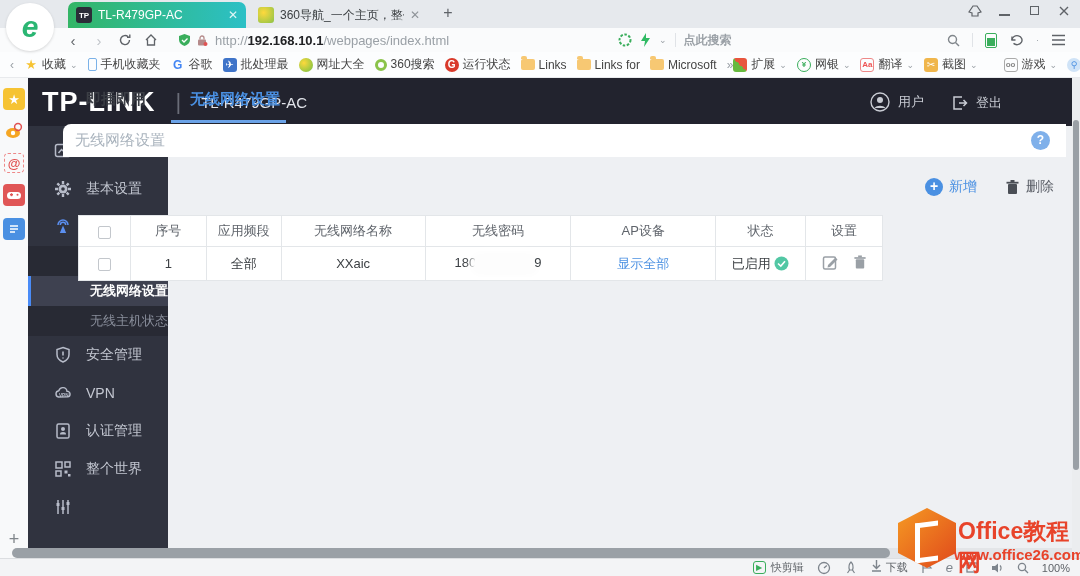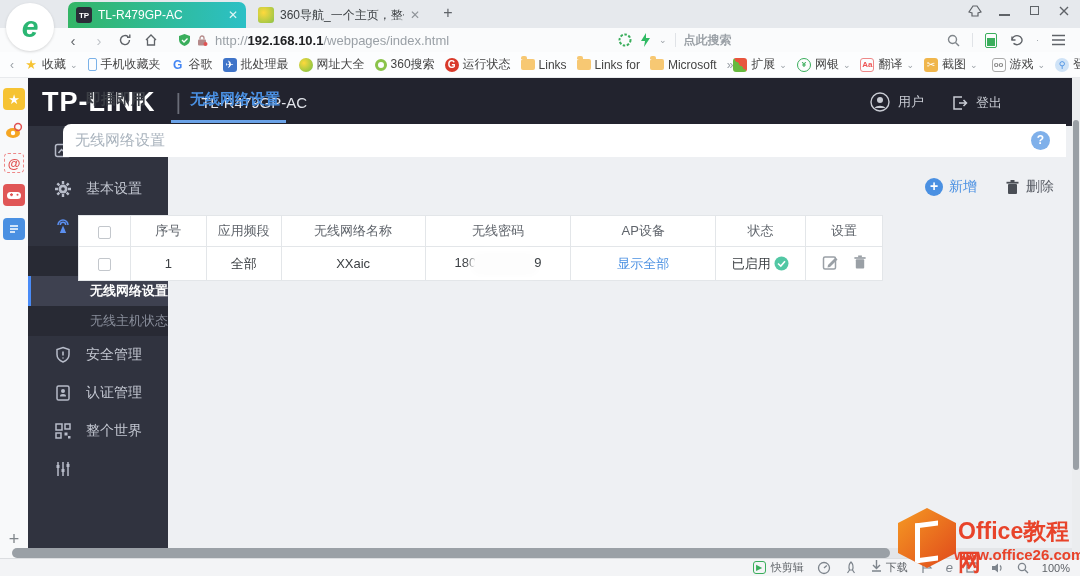--- a/index.html
+++ b/index.html
@@ -303,21 +303,21 @@
     <span class="bm" style="margin-left:0">
       <span class="bmicon" style="border:1px solid #e88;color:#e55;font-size:8px">Aa</span>
       <span>翻译</span>
         <span class="caret">⌄</span>
     </span>
     <span class="bm" style="margin-left:0">
       <span class="bmicon" style="background:#f0b64c;color:#fff">✂</span>
       <span>截图</span>
         <span class="caret">⌄</span>
     </span>
-    <span class="bm" style="margin-left:4px">
+    <span class="bm" style="margin-left:16px">
       <span class="bmicon" style="border:1px solid #aaa;color:#888;font-size:8px">oo</span>
       <span>游戏</span>
         <span class="caret">⌄</span>
     </span>
     <span class="bm" style="margin-left:0">
       <span class="bmicon" style="background:#cfe3f7;border-radius:50%;color:#4a90e2;font-size:9px">⚲</span>
       <span>登录管家</span>
     </span>
 
   </span>
@@ -410,20 +410,27 @@
       <div class="subitem">
           <span>无线主机状态</span>
         </div>
     </div>
     <div class="navitem">
       <svg class="nav-ico" viewBox="0 0 18 18">
           <path d="M9 1.5 L15 3.5 V8.5 C15 12.5 12 14.8 9 16 C6 14.8 3 12.5 3 8.5 V3.5 Z" fill="none" stroke="#b7bcc9" stroke-width="1.5"></path>
           <path d="M9 5.5 V9.5 M9 11.5 V12.5" stroke="#b7bcc9" stroke-width="1.6"></path>
         </svg>
       <span>安全管理</span>
+    </div>
+    <div class="navitem">
+      <svg class="nav-ico" viewBox="0 0 18 18">
+          <path d="M4.5 13 a3.2 3.2 0 0 1 0.3-6.3 a4.2 4.2 0 0 1 8.2 0.6 a2.8 2.8 0 0 1 0.5 5.6 Z" fill="none" stroke="#b7bcc9" stroke-width="1.4"></path>
+          <text x="5" y="12.5" font-size="4.6" fill="#b7bcc9" font-family="sans-serif" font-weight="bold">VPN</text>
+        </svg>
+      <span>VPN</span>
     </div>
     <div class="navitem">
       <svg class="nav-ico" viewBox="0 0 18 18">
           <rect x="3" y="2" width="12" height="14" rx="1.6" fill="none" stroke="#b7bcc9" stroke-width="1.5"></rect>
           <circle cx="9" cy="7" r="2" fill="#b7bcc9"></circle>
           <path d="M6 12.5 a3 2.4 0 0 1 6 0" fill="#b7bcc9"></path>
         </svg>
       <span>认证管理</span>
     </div>
     <div class="navitem">

